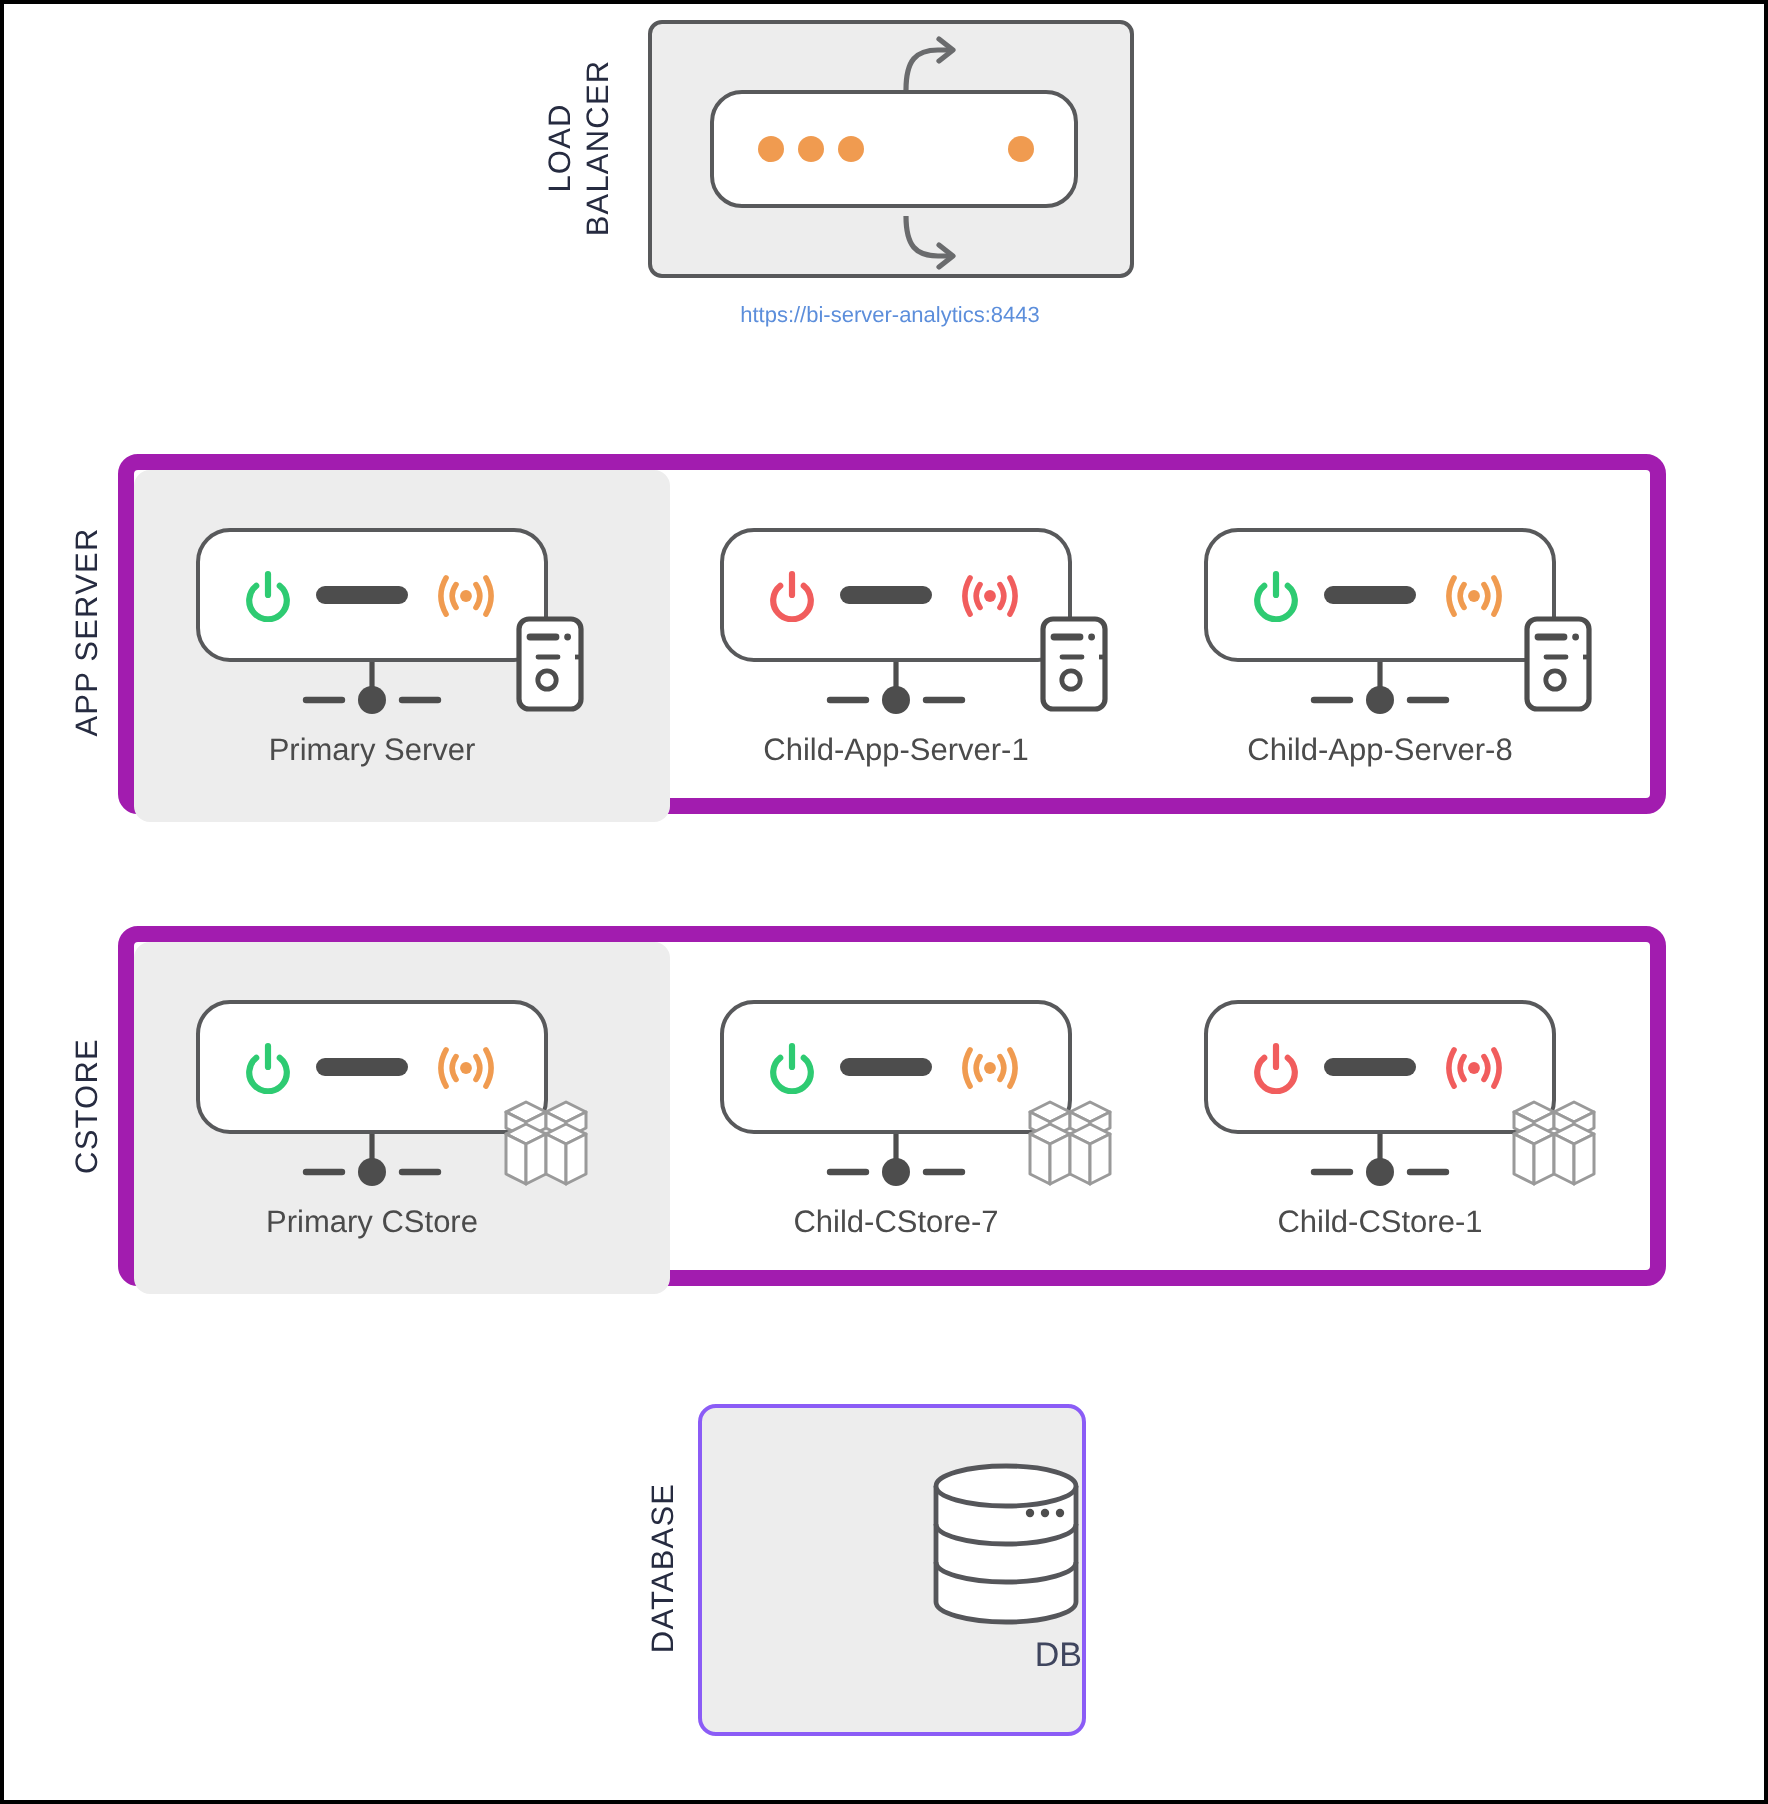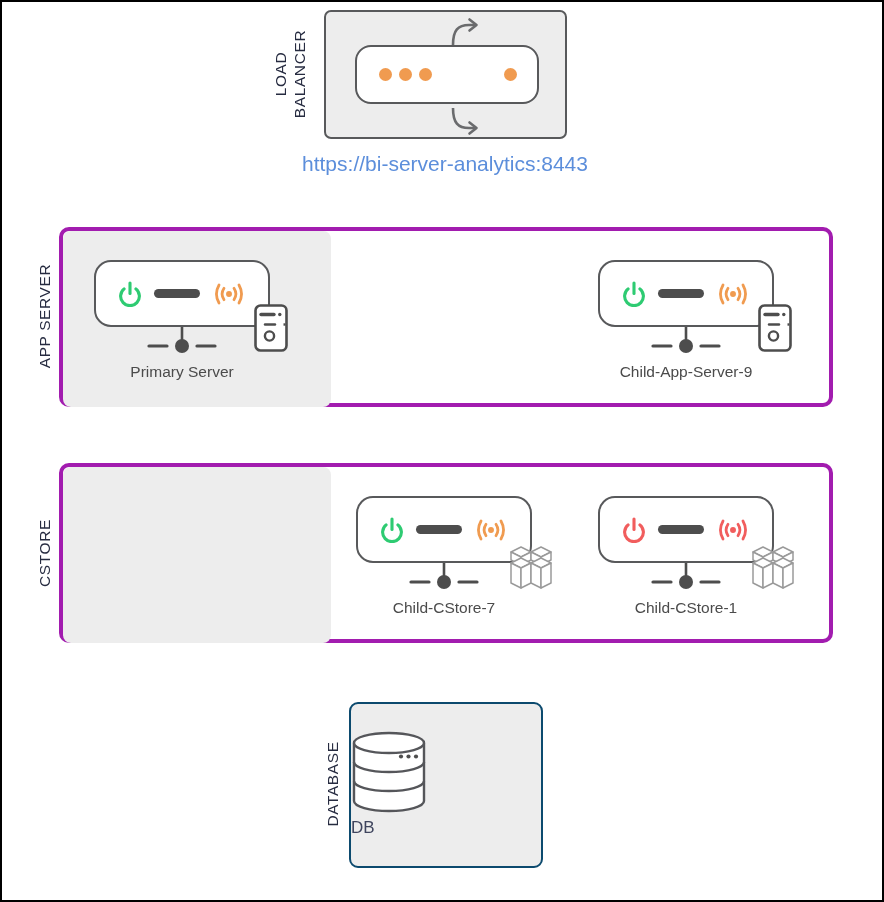--- a/index.html
+++ b/index.html
@@ -22,26 +22,26 @@
     position:absolute; left:29px; top:33px; width:184px; height:59px; box-sizing:border-box;
     background:#fff; border:2px solid #58595b; border-radius:16px;
     display:flex; align-items:center; justify-content:space-between;
     padding:0 20px 0 22px;
   }
   .dot-group { display:flex; gap:7px; }
   .lb-dot { width:13px; height:13px; border-radius:50%; background:#f09b50; }
   .lb-arrow { position:absolute; left:121px; }
   .lb-url {
     position:absolute; left:443px; top:150px; transform:translateX(-50%);
-    color:#5c8edb; font-size:21px; white-space:nowrap; text-decoration:none; cursor:pointer;
+    color:#5c8edb; font-size:11px; white-space:nowrap; text-decoration:none; cursor:pointer;
   }
   
   .section {
     position:absolute; left:57px; width:774px; height:180px; box-sizing:border-box;
-    background:#fff; border:4px solid #a21caf; border-radius:10px;
+    background:#fff; border:8px solid #a21caf; border-radius:10px;
   }
   .primary-bg {
     position:absolute; left:0; top:0; width:268px; height:176px;
     background:#ededed; border-radius:8px;
   }
   .node { position:absolute; top:29px; width:176px; }
   .node-box {
     position:relative; width:176px; height:67px; box-sizing:border-box;
     background:#fff; border:2.5px solid #58595b; border-radius:17px;
     display:flex; align-items:center; justify-content:space-between;
@@ -52,22 +52,22 @@
   .tower-pos   { right:-20px; bottom:-27px; }
   .pkg-pos     { right:-24px; bottom:-30px; }
   .connector { position:absolute; left:46px; top:67px; }
   .node-label {
     position:absolute; top:103px; width:176px; text-align:center;
     color:#4b4b4b; font-size:15.5px; white-space:nowrap;
   }
   
   .db-box {
     position:absolute; left:347px; top:700px; width:194px; height:166px; box-sizing:border-box;
-    background:#ededed; border:2px solid #0c4a6e; border-radius:9px;
-    display:flex; flex-direction:column; align-items:flex-start;
+    background:#ededed; border:2px solid #8b5cf6; border-radius:9px;
+    display:flex; flex-direction:column; align-items:flex-end;
   }
   .db-cyl { margin-top:26px; }
   .db-label { margin-top:4px; color:#3f455e; font-size:17px; }
 </style>
 </head>
 <body>
 
 <svg width="0" height="0" style="position:absolute" aria-hidden="true">
   <defs>
     <symbol id="sym-power" viewBox="0 0 24 26">
@@ -168,46 +168,82 @@
         <svg class="corner-icon tower-pos" width="34" height="48">
             <use href="#sym-tower"></use>
           </svg>
       </div>
       <svg class="connector" width="84" height="28">
           <use href="#sym-connector"></use>
         </svg>
       <div class="node-label">Primary Server</div>
     </div>
 
-
-    <div class="node" style="left:535px">
-      <div class="node-box">
-        <svg width="24" height="26" style="color: rgb(46, 203, 114);">
-            <use href="#sym-power"></use>
-          </svg>
-        <div class="status-bar"></div>
-        <svg width="34" height="24" style="color: rgb(240, 155, 80);">
+    <div class="node" style="left:293px">
+      <div class="node-box">
+        <svg width="24" height="26" style="color: rgb(241, 93, 93);">
+            <use href="#sym-power"></use>
+          </svg>
+        <div class="status-bar"></div>
+        <svg width="34" height="24" style="color: rgb(241, 93, 93);">
             <use href="#sym-signal"></use>
           </svg>
         <svg class="corner-icon tower-pos" width="34" height="48">
             <use href="#sym-tower"></use>
           </svg>
       </div>
       <svg class="connector" width="84" height="28">
           <use href="#sym-connector"></use>
         </svg>
-      <div class="node-label">Child-App-Server-9</div>
+      <div class="node-label">Child-App-Server-1</div>
+    </div>
+
+    <div class="node" style="left:535px">
+      <div class="node-box">
+        <svg width="24" height="26" style="color: rgb(46, 203, 114);">
+            <use href="#sym-power"></use>
+          </svg>
+        <div class="status-bar"></div>
+        <svg width="34" height="24" style="color: rgb(240, 155, 80);">
+            <use href="#sym-signal"></use>
+          </svg>
+        <svg class="corner-icon tower-pos" width="34" height="48">
+            <use href="#sym-tower"></use>
+          </svg>
+      </div>
+      <svg class="connector" width="84" height="28">
+          <use href="#sym-connector"></use>
+        </svg>
+      <div class="node-label">Child-App-Server-8</div>
     </div>
   </div>
 
   <div class="vlabel" style="left:42px; top:551px;">CSTORE</div>
 
   <div class="section" style="top:461px;">
     <div class="primary-bg"></div>
 
+    <div class="node" style="left:31px">
+      <div class="node-box">
+        <svg width="24" height="26" style="color: rgb(46, 203, 114);">
+            <use href="#sym-power"></use>
+          </svg>
+        <div class="status-bar"></div>
+        <svg width="34" height="24" style="color: rgb(240, 155, 80);">
+            <use href="#sym-signal"></use>
+          </svg>
+        <svg class="corner-icon pkg-pos" width="46" height="46">
+            <use href="#sym-packages"></use>
+          </svg>
+      </div>
+      <svg class="connector" width="84" height="28">
+          <use href="#sym-connector"></use>
+        </svg>
+      <div class="node-label">Primary CStore</div>
+    </div>
 
     <div class="node" style="left:293px">
       <div class="node-box">
         <svg width="24" height="26" style="color: rgb(46, 203, 114);">
             <use href="#sym-power"></use>
           </svg>
         <div class="status-bar"></div>
         <svg width="34" height="24" style="color: rgb(240, 155, 80);">
             <use href="#sym-signal"></use>
           </svg>

